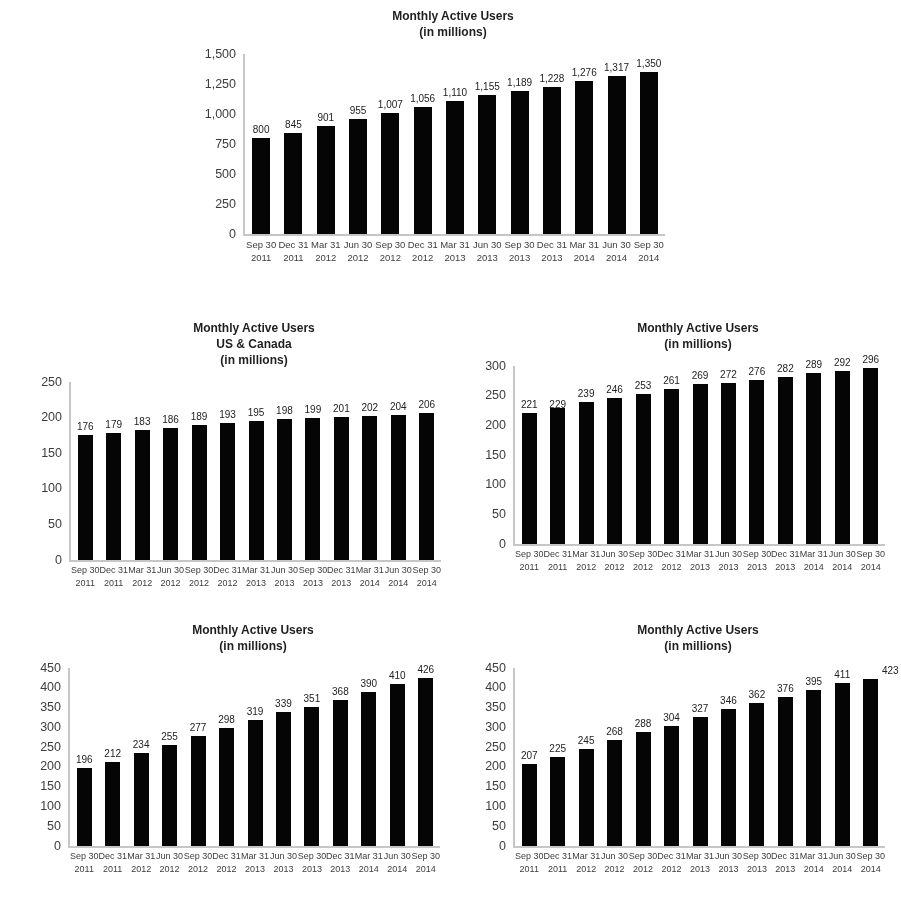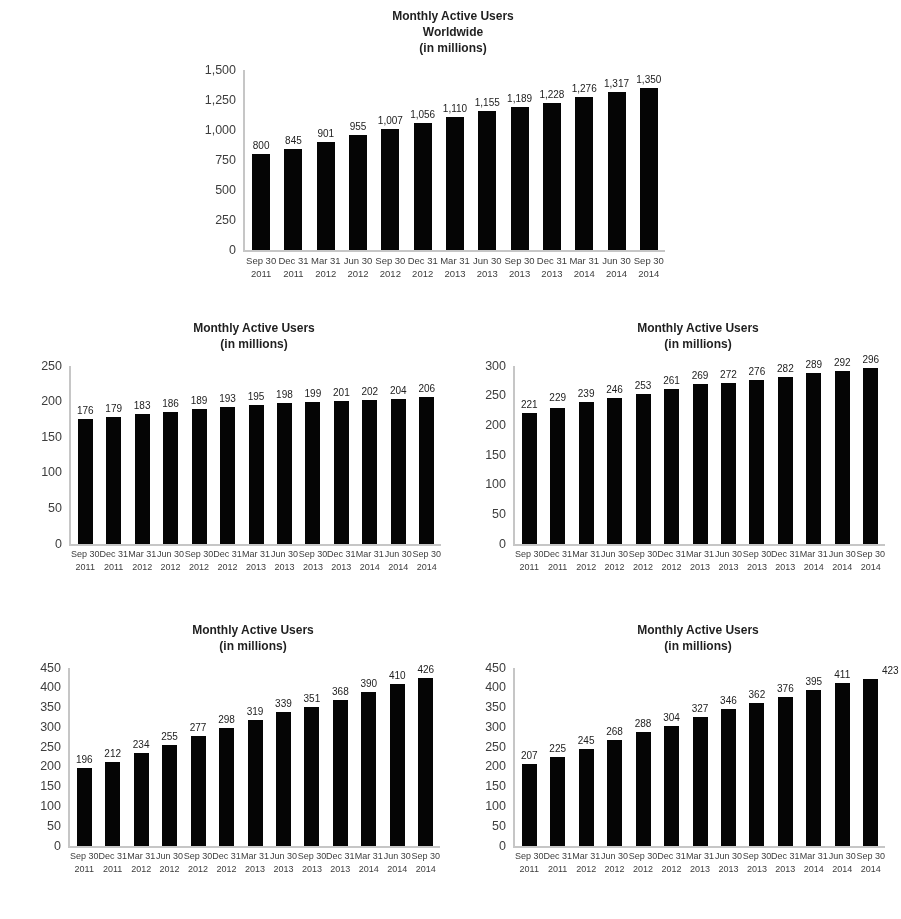--- a/index.html
+++ b/index.html
@@ -46,21 +46,20 @@
   .pos-mr{left:471px;top:320px;width:412px;}
   .pos-bl{left:26px;top:622px;width:412px;}
   .pos-br{left:471px;top:622px;width:412px;}
 </style>
 </head>
 <body>
 
 <figure class="chart chart-top pos-top">
   <figcaption class="title">
     <div>Monthly Active Users</div>
-    <div>Worldwide</div>
     <div>(in millions)</div>
   </figcaption>
   <div class="plot-row">
     <div class="y-axis">
         <div class="ylab" style="bottom: -7.5px;">0</div>
         <div class="ylab" style="bottom: 22.5px;">250</div>
         <div class="ylab" style="bottom: 52.5px;">500</div>
         <div class="ylab" style="bottom: 82.5px;">750</div>
         <div class="ylab" style="bottom: 112.5px;">1,000</div>
         <div class="ylab" style="bottom: 142.5px;">1,250</div>
@@ -145,20 +144,21 @@
           <div>Sep 30</div>
           <div>2014</div>
         </div>
       </div>
   </div>
 </figure>
 
 <figure class="chart chart-sm pos-ml">
   <figcaption class="title">
     <div>Monthly Active Users</div>
+    <div>US &amp; Canada</div>
     <div>(in millions)</div>
   </figcaption>
   <div class="plot-row">
     <div class="y-axis">
         <div class="ylab" style="bottom: -7.5px;">0</div>
         <div class="ylab" style="bottom: 28.1px;">50</div>
         <div class="ylab" style="bottom: 63.7px;">100</div>
         <div class="ylab" style="bottom: 99.3px;">150</div>
         <div class="ylab" style="bottom: 134.9px;">200</div>
         <div class="ylab" style="bottom: 170.5px;">250</div>
@@ -262,21 +262,21 @@
         <div class="ylab" style="bottom: 170.5px;">300</div>
       </div>
     <div class="plot">
         <div class="bar" style="left: 6.73077px; width: 15px; height: 131.127px; background: rgb(5, 5, 5);"></div>
         <div class="val" style="left: -8px; width: 44.4615px; bottom: 134.127px;">221</div>
         <div class="xlab" style="left: -8px; width: 44.4615px; top: 182px;">
           <div>Sep 30</div>
           <div>2011</div>
         </div>
         <div class="bar" style="left: 35.1923px; width: 15px; height: 135.873px; background: rgb(5, 5, 5);"></div>
-        <div class="val" style="left: 20.4615px; width: 44.4615px; bottom: 141px; margin-top: 7px;">229</div>
+        <div class="val" style="left: 20.4615px; width: 44.4615px; bottom: 134px; margin-top: 7px;">229</div>
         <div class="xlab" style="left: 20.4615px; width: 44.4615px; top: 182px;">
           <div>Dec 31</div>
           <div>2011</div>
         </div>
         <div class="bar" style="left: 63.6538px; width: 15px; height: 141.807px; background: rgb(5, 5, 5);"></div>
         <div class="val" style="left: 48.9231px; width: 44.4615px; bottom: 144.807px;">239</div>
         <div class="xlab" style="left: 48.9231px; width: 44.4615px; top: 182px;">
           <div>Mar 31</div>
           <div>2012</div>
         </div>

